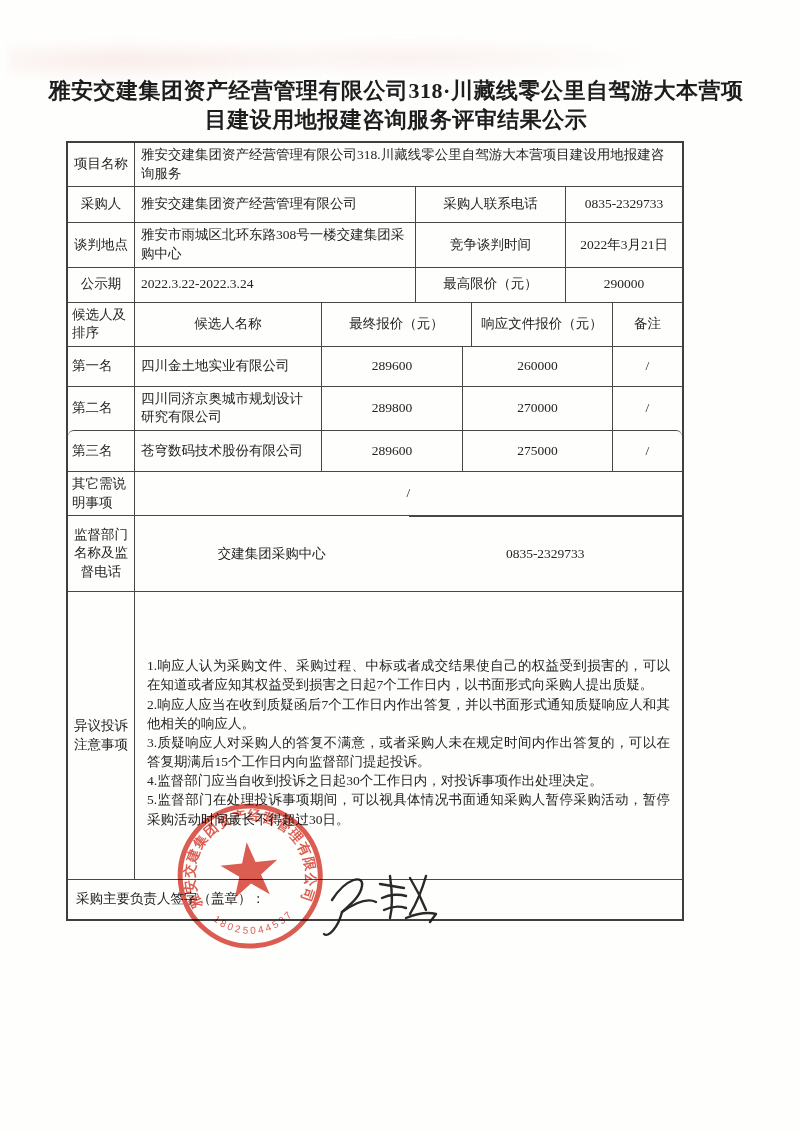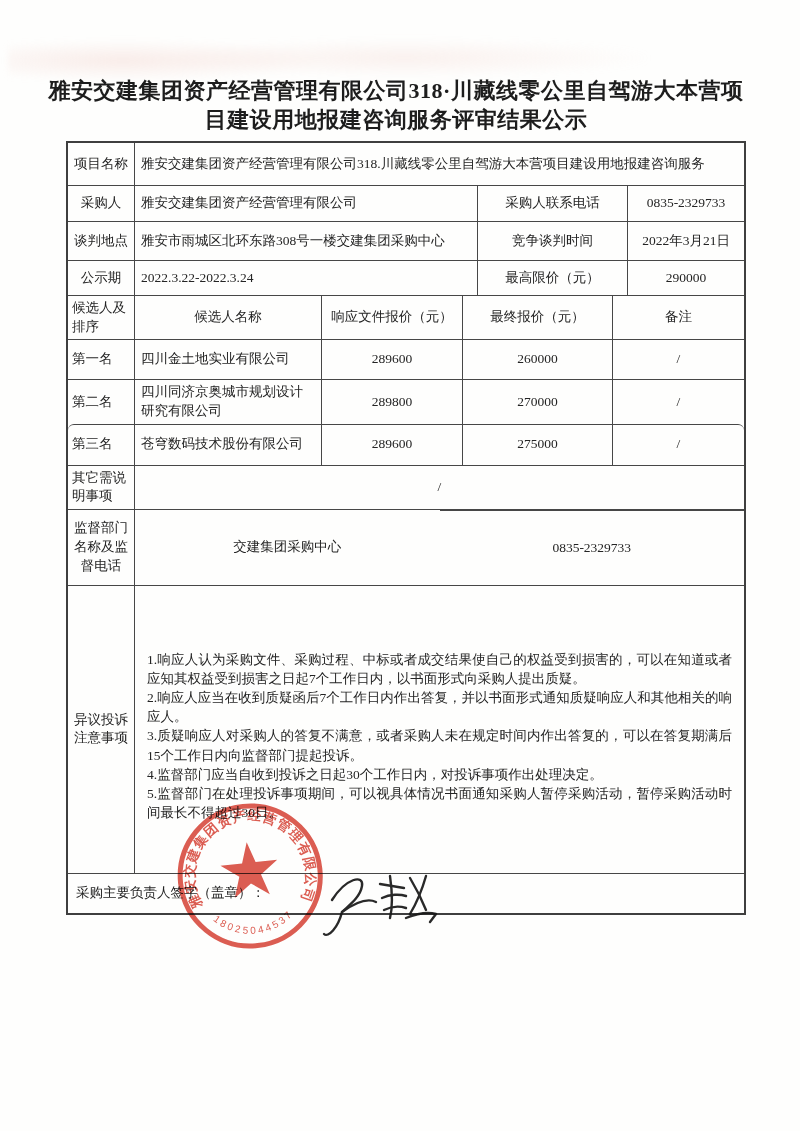--- a/index.html
+++ b/index.html
@@ -21,21 +21,21 @@
     pointer-events:none;
   }
 
   .doc-title {
     position:absolute; top:76px; left:48px; width:696px;
     text-align:center; font-weight:bold; font-size:22px; line-height:1.32;
     letter-spacing:0.5px; color:#1d1d1d;
   }
 
   .tbl {
-    position:absolute; left:66px; top:141px; width:680px;
+    position:absolute; left:66px; top:141px; width:618px;
     border:2px solid #3f3f3f;
     font-size:13.5px; color:#242424;
   }
   .row { display:flex; align-items:stretch; }
   .row + .row { border-top:1.5px solid #474747; }
   .cell {
     display:flex; align-items:center; padding:3px 6px;
     line-height:1.38;
   }
   .cell + .cell { border-left:1.5px solid #474747; }
@@ -126,22 +126,22 @@
     <div class="row r4">
       <div class="cell c-label ctr">公示期</div>
       <div class="cell a-val">2022.3.22-2022.3.24</div>
       <div class="cell a-lab2">最高限价（元）</div>
       <div class="cell a-val2">290000</div>
     </div>
 
     <div class="row r5">
       <div class="cell c-label">候选人及排序</div>
       <div class="cell b-name hdr">候选人名称</div>
+      <div class="cell b-p2">最终报价（元）</div>
       <div class="cell b-p1">响应文件报价（元）</div>
-      <div class="cell b-p2">最终报价（元）</div>
       <div class="cell b-rem">备注</div>
     </div>
 
     <div class="row r6">
       <div class="cell c-label">第一名</div>
       <div class="cell b-name">四川金土地实业有限公司</div>
       <div class="cell b-p1">289600</div>
       <div class="cell b-p2">260000</div>
       <div class="cell b-rem">/</div>
     </div>

